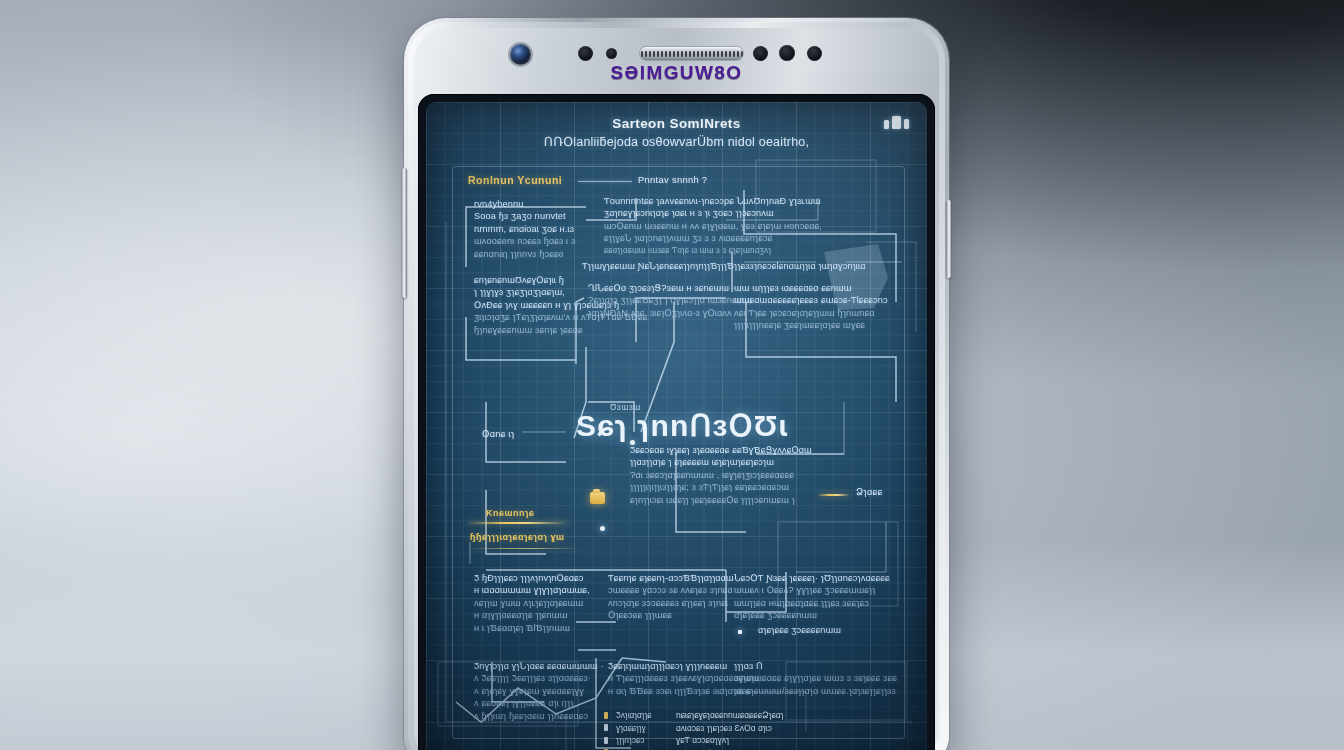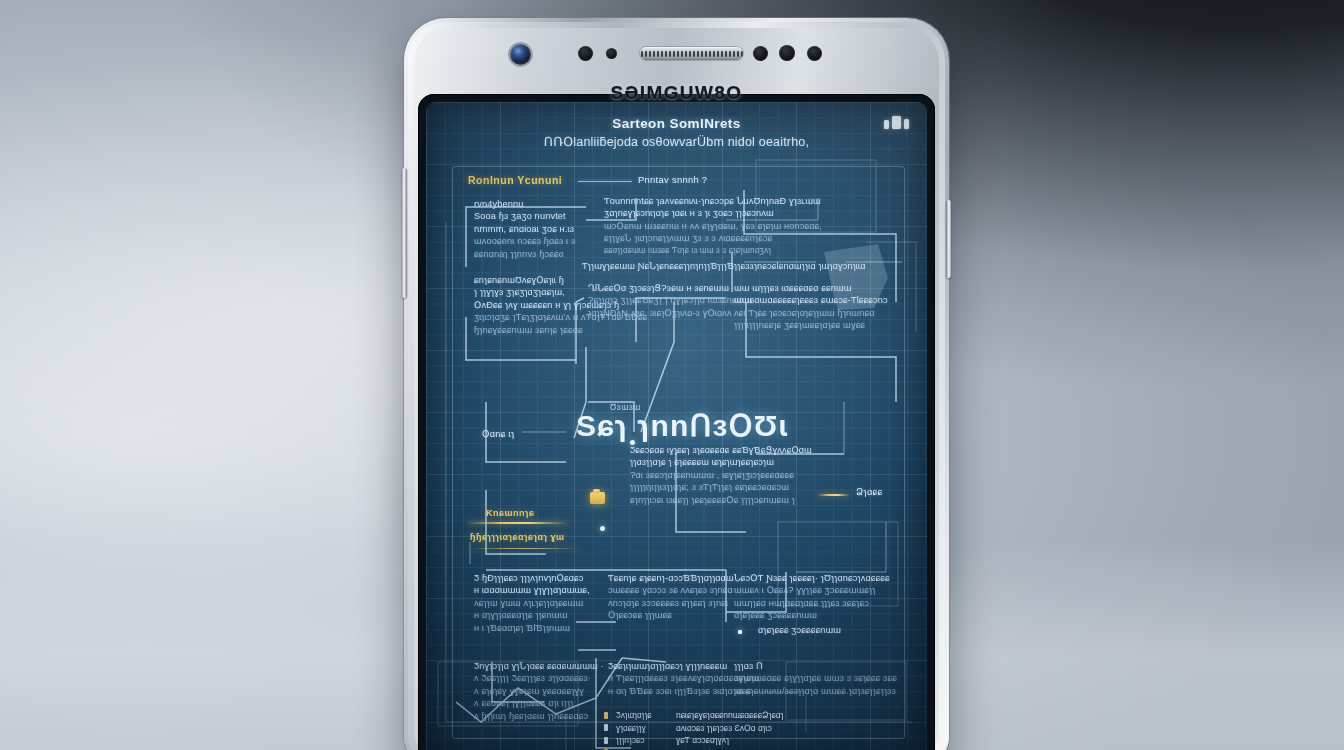--- a/index.html
+++ b/index.html
@@ -66,22 +66,22 @@
   .s5{left:389px;top:14px;width:15px;height:15px;}
 
   .speaker{position:absolute;left:222px;top:15px;width:95px;height:13px;border-radius:7px;
     background:linear-gradient(180deg,#e8ebef,#b9c0c8 45%,#8e959e 100%);
     box-shadow:inset 0 1px 2px rgba(255,255,255,.8), inset 0 -1px 2px rgba(0,0,0,.25), 0 0 0 1px rgba(130,138,148,.6);
     display:flex;align-items:center;justify-content:center;gap:2px;overflow:hidden;padding:0 4px;}
   .speaker i{display:block;width:2px;height:6px;border-radius:1px;background:#23282f;opacity:.85;flex:0 0 auto;}
 
   .brand{position:absolute;left:0;right:0;top:30px;text-align:center;
     font-size:19px;font-weight:700;letter-spacing:1.4px;
-    color:#0f172a;text-shadow:0 1px 1px rgba(90,98,108,.9), 0 0 5px rgba(255,255,255,.45);
-    font-family:"Liberation Sans",sans-serif;margin-top:20px;}
+    color:#4c1d95;text-shadow:0 1px 1px rgba(90,98,108,.9), 0 0 5px rgba(255,255,255,.45);
+    font-family:"Liberation Sans",sans-serif;}
 
   
   .screen{position:absolute;left:22px;top:84px;right:22px;bottom:0;border-radius:10px 10px 0 0;overflow:hidden;
     background:
       radial-gradient(120% 85% at 52% 36%, #2b5a7d 0%, #23506f 22%, #1d4461 45%, #183a54 68%, #12293e 100%);
     box-shadow:inset 0 0 44px rgba(3,10,19,.66);}
 
   
   .grid{position:absolute;inset:0;opacity:.30;
     background-image:

